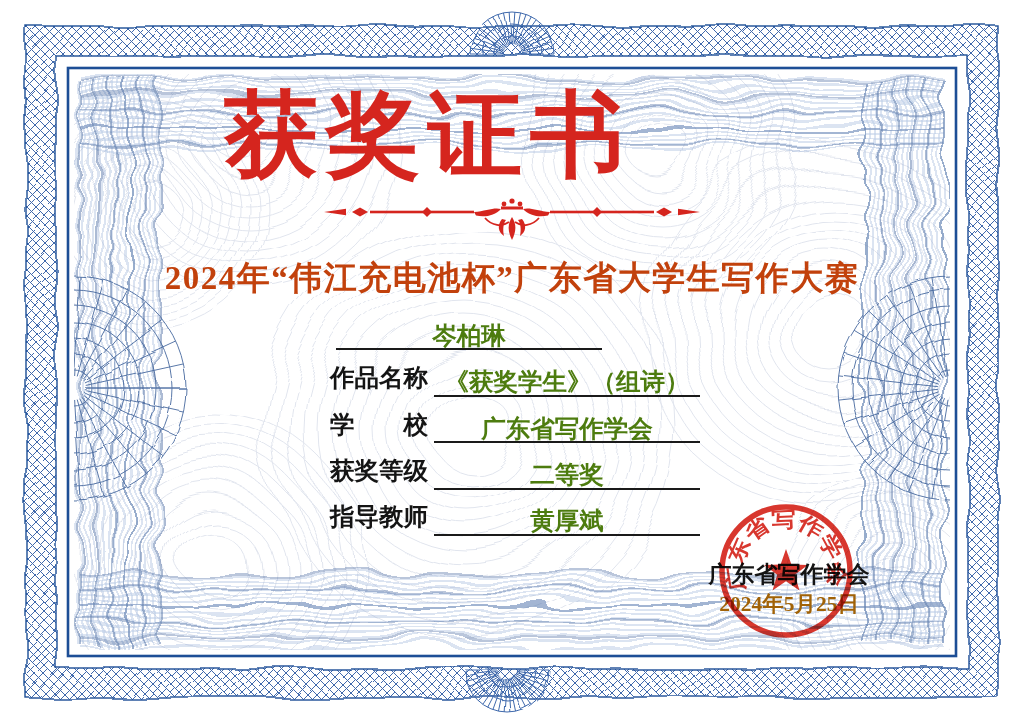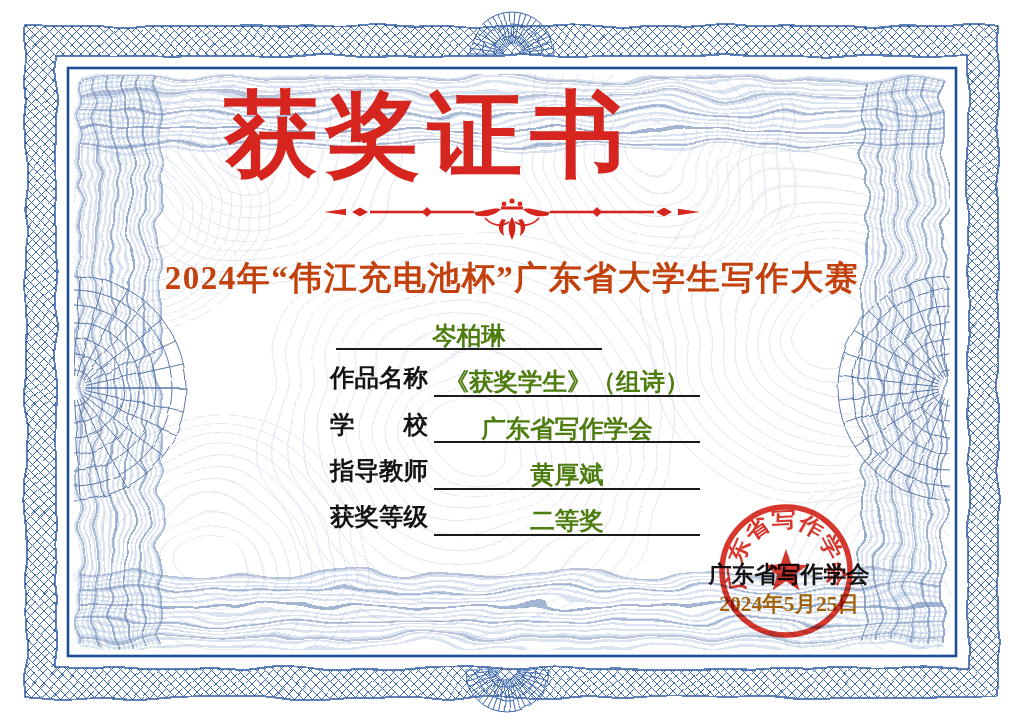--- a/index.html
+++ b/index.html
@@ -424,26 +424,26 @@
     </div>
     <div class="field-row">
       <span class="flabel">作品名称</span>
       <span class="fline">《获奖学生》（组诗）</span>
     </div>
     <div class="field-row">
       <span class="flabel">学校</span>
       <span class="fline">广东省写作学会</span>
     </div>
     <div class="field-row">
+      <span class="flabel">获奖等级</span>
+      <span class="fline">二等奖</span>
+    </div>
+    <div class="field-row">
       <span class="flabel">指导教师</span>
       <span class="fline">黄厚斌</span>
-    </div>
-    <div class="field-row">
-      <span class="flabel">获奖等级</span>
-      <span class="fline">二等奖</span>
     </div>
   </div>
 
   <div class="abs issuer">广东省写作学会</div>
   <div class="abs issue-date">2024年5月25日</div>
 
   <svg class="abs seal" width="170" height="170" viewBox="0 0 170 170">
     <circle cx="85" cy="85" r="64" fill="none" stroke="#d5271e" stroke-width="5.5"></circle>
     <polygon fill="#d5271e" points="85,63 90.4,78.6 106.9,78.9 93.8,88.8 98.5,104.6 85,95.2 71.5,104.6 76.2,88.8 63.1,78.9 79.6,78.6"></polygon>
     <path id="sealArc" d="M46.9,107 A44,44 0 1 1 123.1,107" fill="none"></path>

